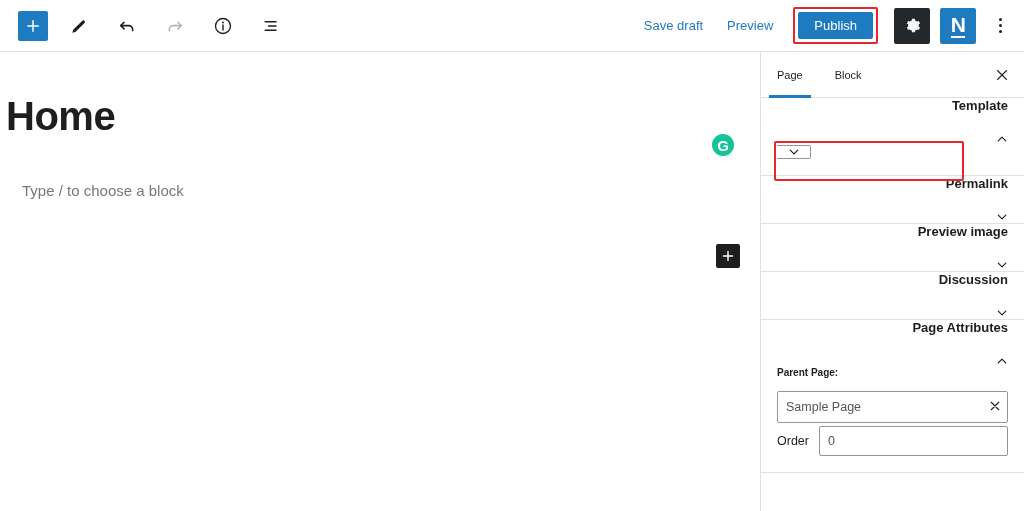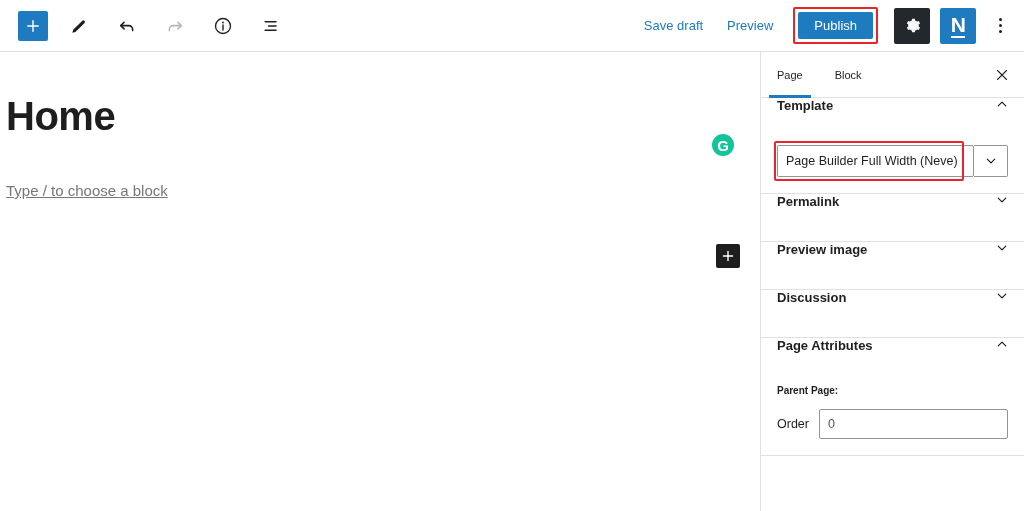--- a/index.html
+++ b/index.html
@@ -58,21 +58,21 @@
   
   .body { flex: 1; display: flex; min-height: 0; }
 
   
   .canvas { flex: 1; position: relative; background: #fff; padding: 40px 0 0 0; overflow: hidden; }
   .post-title {
     font-size: 40px; font-weight: 700; color: #1e1e1e; padding: 0 0 0 6px;
     font-family: "Liberation Sans", sans-serif; letter-spacing: -0.5px; line-height: 1.2;
   }
   .block-placeholder {
-    font-size: 15px; color: #777; padding: 42px 0 0 6px; font-family: "Liberation Sans", sans-serif; text-decoration: underline;
+    font-size: 15px; color: #777; padding: 42px 0 0 22px; font-family: "Liberation Sans", sans-serif;
   }
   .grammarly {
     position: absolute; right: 26px; top: 82px; width: 22px; height: 22px;
     border-radius: 50%; background: #15c39a; display: flex; align-items: center;
     justify-content: center; cursor: pointer;
   }
   .grammarly span { color: #fff; font-size: 15px; font-weight: 700; line-height: 1; }
   .add-inline {
     position: absolute; right: 20px; top: 192px; width: 24px; height: 24px; background: #1e1e1e;
     border-radius: 2px; display: flex; align-items: center; justify-content: center; cursor: pointer;
@@ -95,22 +95,22 @@
     content: ""; position: absolute; left: 8px; right: 8px; bottom: -1px; height: 3px; background: #1e7bbf;
   }
   .sb-close {
     margin-left: auto; width: 44px; display: flex; align-items: center; justify-content: center;
     cursor: pointer; color: #1e1e1e; font-size: 15px;
   }
 
   .sb-scroll { flex: 1; overflow: hidden; }
   .panel { border-bottom: 1px solid #e0e0e0; }
   .panel-head {
-    height: 47px; display: flex; align-items: flex-start; padding: 0 16px;
-    cursor: pointer; justify-content: space-between;
+    height: 47px; display: flex; align-items: flex-end; padding: 0 16px;
+    cursor: pointer; justify-content: space-between; flex-direction: column;
   }
   .panel-title { font-size: 13px; font-weight: 600; color: #1e1e1e; }
   .chev { width: 12px; height: 12px; color: #1e1e1e; }
   .panel-body { padding: 0 16px 16px 16px; }
 
   .select-row { position: relative; display: flex; align-items: stretch; }
   .sel-box {
     flex: 1; height: 32px; border: 1px solid #949494; border-radius: 2px; background: #fff;
     display: flex; align-items: center; padding: 0 8px; font-size: 12.5px; color: #1e1e1e;
     cursor: pointer; position: relative;
@@ -251,21 +251,20 @@
 
         <div class="panel">
           <div class="panel-head">
             <span class="panel-title">Template</span>
             <svg class="chev" viewBox="0 0 16 16">
               <path d="M3 10.5L8 5.5l5 5" stroke="#1e1e1e" stroke-width="1.6" fill="none" stroke-linecap="round" stroke-linejoin="round"></path>
             </svg>
           </div>
           <div class="panel-body">
             <div class="select-row">
-              <div class="sel-box">Page Builder Full Width (Neve)</div>
               <div class="sel-chev">
                 <svg width="12" height="12" viewBox="0 0 16 16">
                   <path d="M3 5.5L8 10.5l5-5" stroke="#1e1e1e" stroke-width="1.6" fill="none" stroke-linecap="round" stroke-linejoin="round"></path>
                 </svg>
               </div>
               <div class="sel-hl"></div>
             </div>
           </div>
         </div>
 
@@ -298,20 +297,28 @@
 
         <div class="panel">
           <div class="panel-head">
             <span class="panel-title">Page Attributes</span>
             <svg class="chev" viewBox="0 0 16 16">
               <path d="M3 10.5L8 5.5l5 5" stroke="#1e1e1e" stroke-width="1.6" fill="none" stroke-linecap="round" stroke-linejoin="round"></path>
             </svg>
           </div>
           <div class="panel-body">
             <span class="field-label">Parent Page:</span>
+            <div class="input-wrap">
+              <input class="txt-input" type="text" value="Sample Page" style="">
+              <span class="clear-x">
+                <svg width="12" height="12" viewBox="0 0 16 16">
+                  <path d="M3 3l10 10M13 3L3 13" stroke="#1e1e1e" stroke-width="1.5" stroke-linecap="round"></path>
+                </svg>
+              </span>
+            </div>
             <div class="order-row">
               <span class="order-label">Order</span>
               <input class="num-input" type="text" value="0" style="">
             </div>
           </div>
         </div>
 
       </div>
     </div>
   </div>

